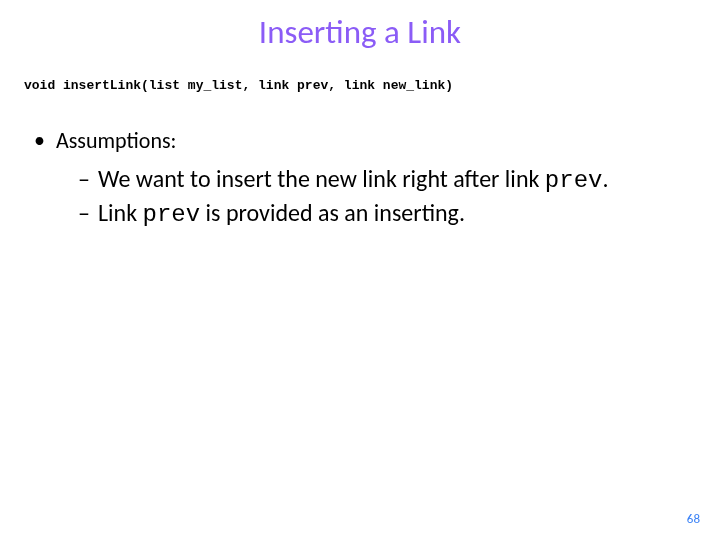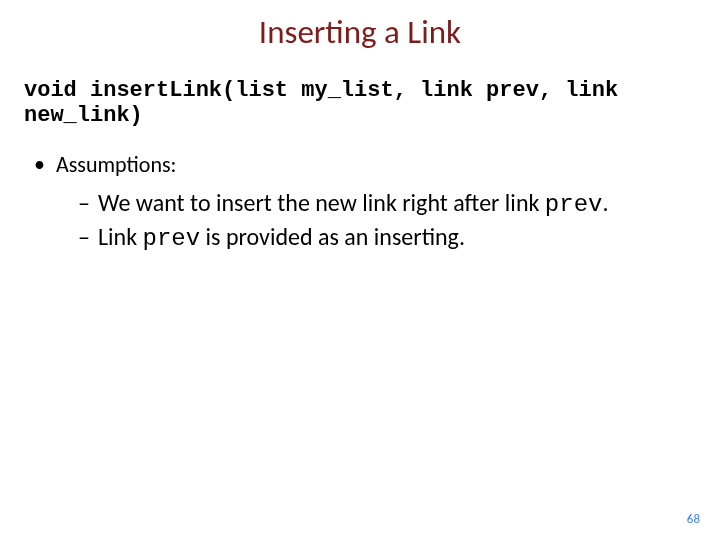--- a/index.html
+++ b/index.html
@@ -16,27 +16,27 @@
     width: 100%;
     height: 100%;
     padding: 12px 30px 20px 30px;
     position: relative;
   }
   .title {
     text-align: center;
     font-size: 33px;
     font-weight: 400;
     margin-bottom: 26px;
-    color: #7f1d1d;
+    color: #8b5cf6;
   }
   .code-line {
     font-family: "Courier New", Courier, monospace;
     font-weight: bold;
-    font-size: 22px;
-    margin-bottom: 23px;
+    font-size: 13px;
+    margin-bottom: 34px;
     margin-left: -6px;
     letter-spacing: 0px;
   }
   ul.top {
     list-style: none;
     margin-left: 4px;
   }
   ul.top > li {
     font-size: 22px;
     margin-bottom: 8px;

